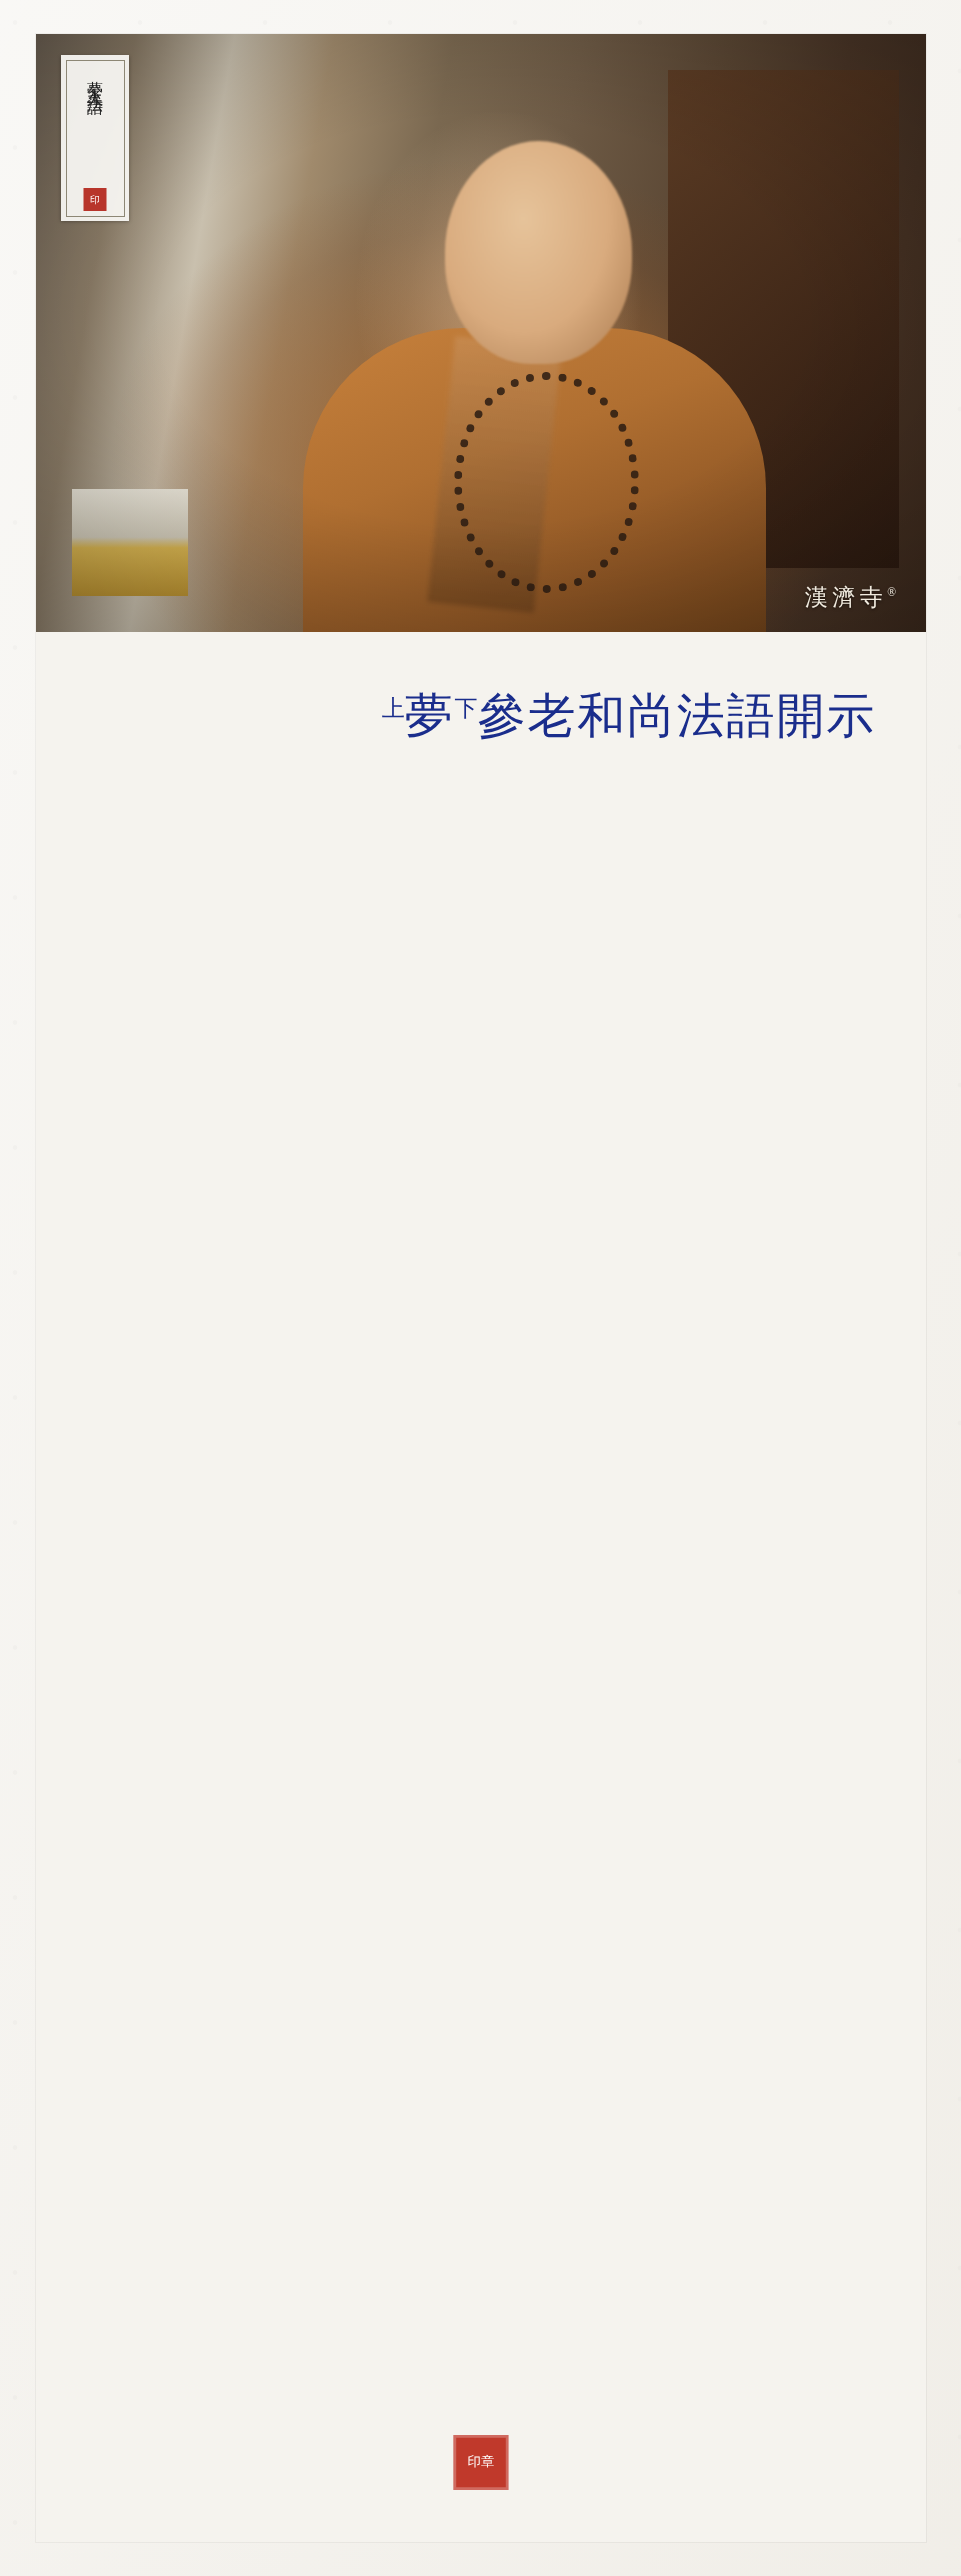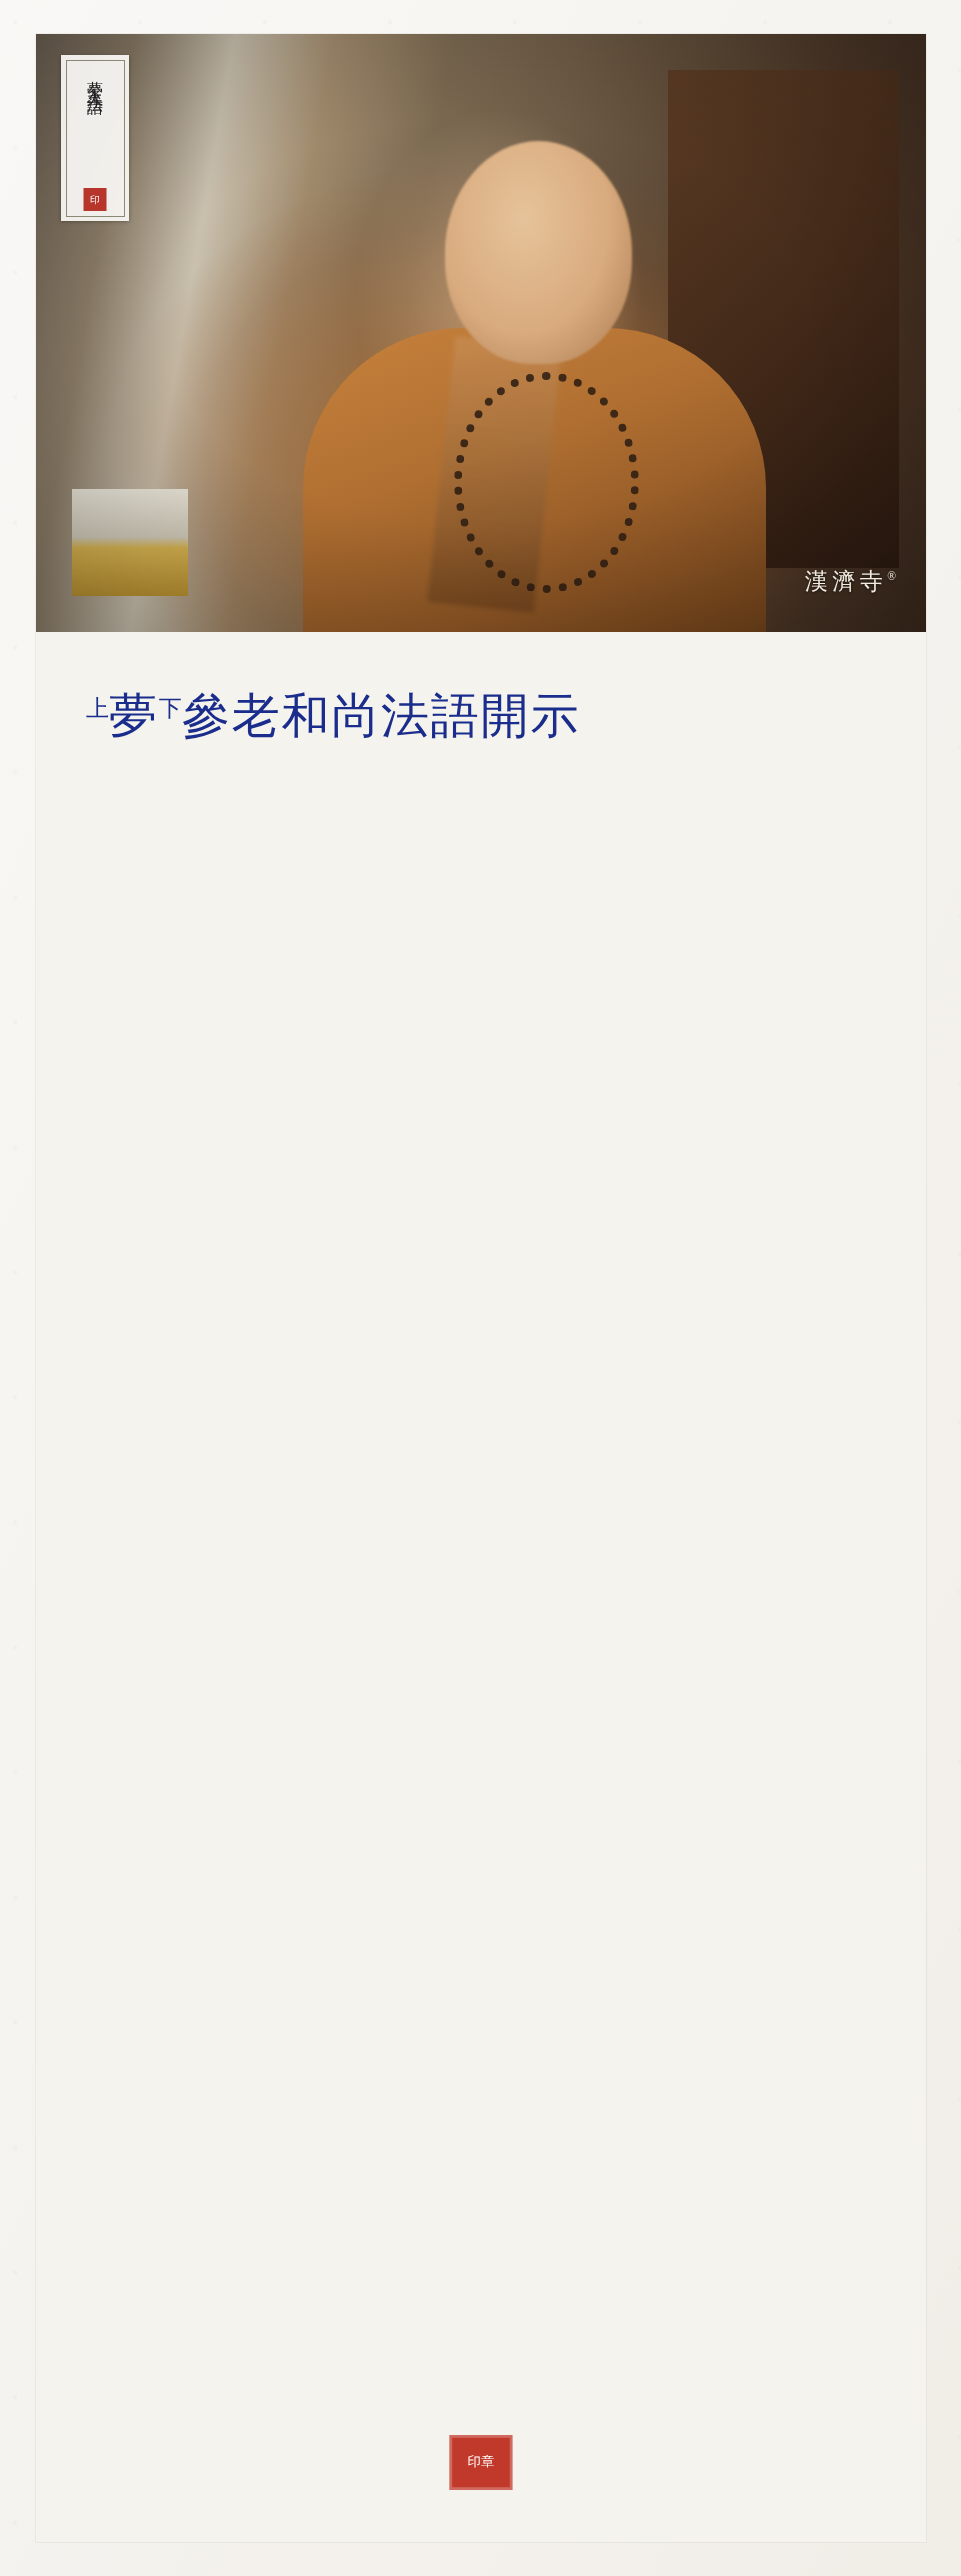--- a/index.html
+++ b/index.html
@@ -178,41 +178,41 @@
     background: #b8352b;
     color: #fff;
     font-size: 9.8px;
     line-height: 23px;
     text-align: center;
   }
 
   .photo-credit {
     position: absolute;
     right: 30px;
-    bottom: 35px;
+    bottom: 19px;
     color: #f2ece0;
     font-size: 23px;
     letter-spacing: 4.5px;
     text-shadow: 0 0.9px 2.7px rgba(0,0,0,0.6);
     font-family: "Liberation Serif", "DejaVu Serif", serif;
   }
   .photo-credit .mark {
     font-size: 11.6px;
     vertical-align: super;
     letter-spacing: 0;
   }
 
   
   .content {
     position: relative;
     padding: 0 50px;
   }
 
   .title {
-    text-align: left;
+    text-align: right;
     margin-top: 52px;
     color: #1a2d8c;
     font-size: 48px;
     letter-spacing: 1.8px;
     white-space: nowrap;
     font-family: "Liberation Serif", "DejaVu Serif", serif;
   }
   .title .sup {
     font-size: 23px;
     vertical-align: 16px;
@@ -229,21 +229,21 @@
     letter-spacing: 0.9px;
     font-family: "Liberation Serif", "DejaVu Serif", serif;
     padding: 0 5.3px;
   }
 
   .bottom-seal {
     position: absolute;
     left: 50%;
     transform: translateX(-50%);
     bottom: 52px;
-    width: 63px;
+    width: 55px;
     height: 55px;
     background: #c0392b;
     color: #fff;
     display: flex;
     align-items: center;
     justify-content: center;
     font-size: 13.4px;
     line-height: 1.05;
     letter-spacing: 0;
     font-family: "Liberation Serif", "DejaVu Serif", serif;

